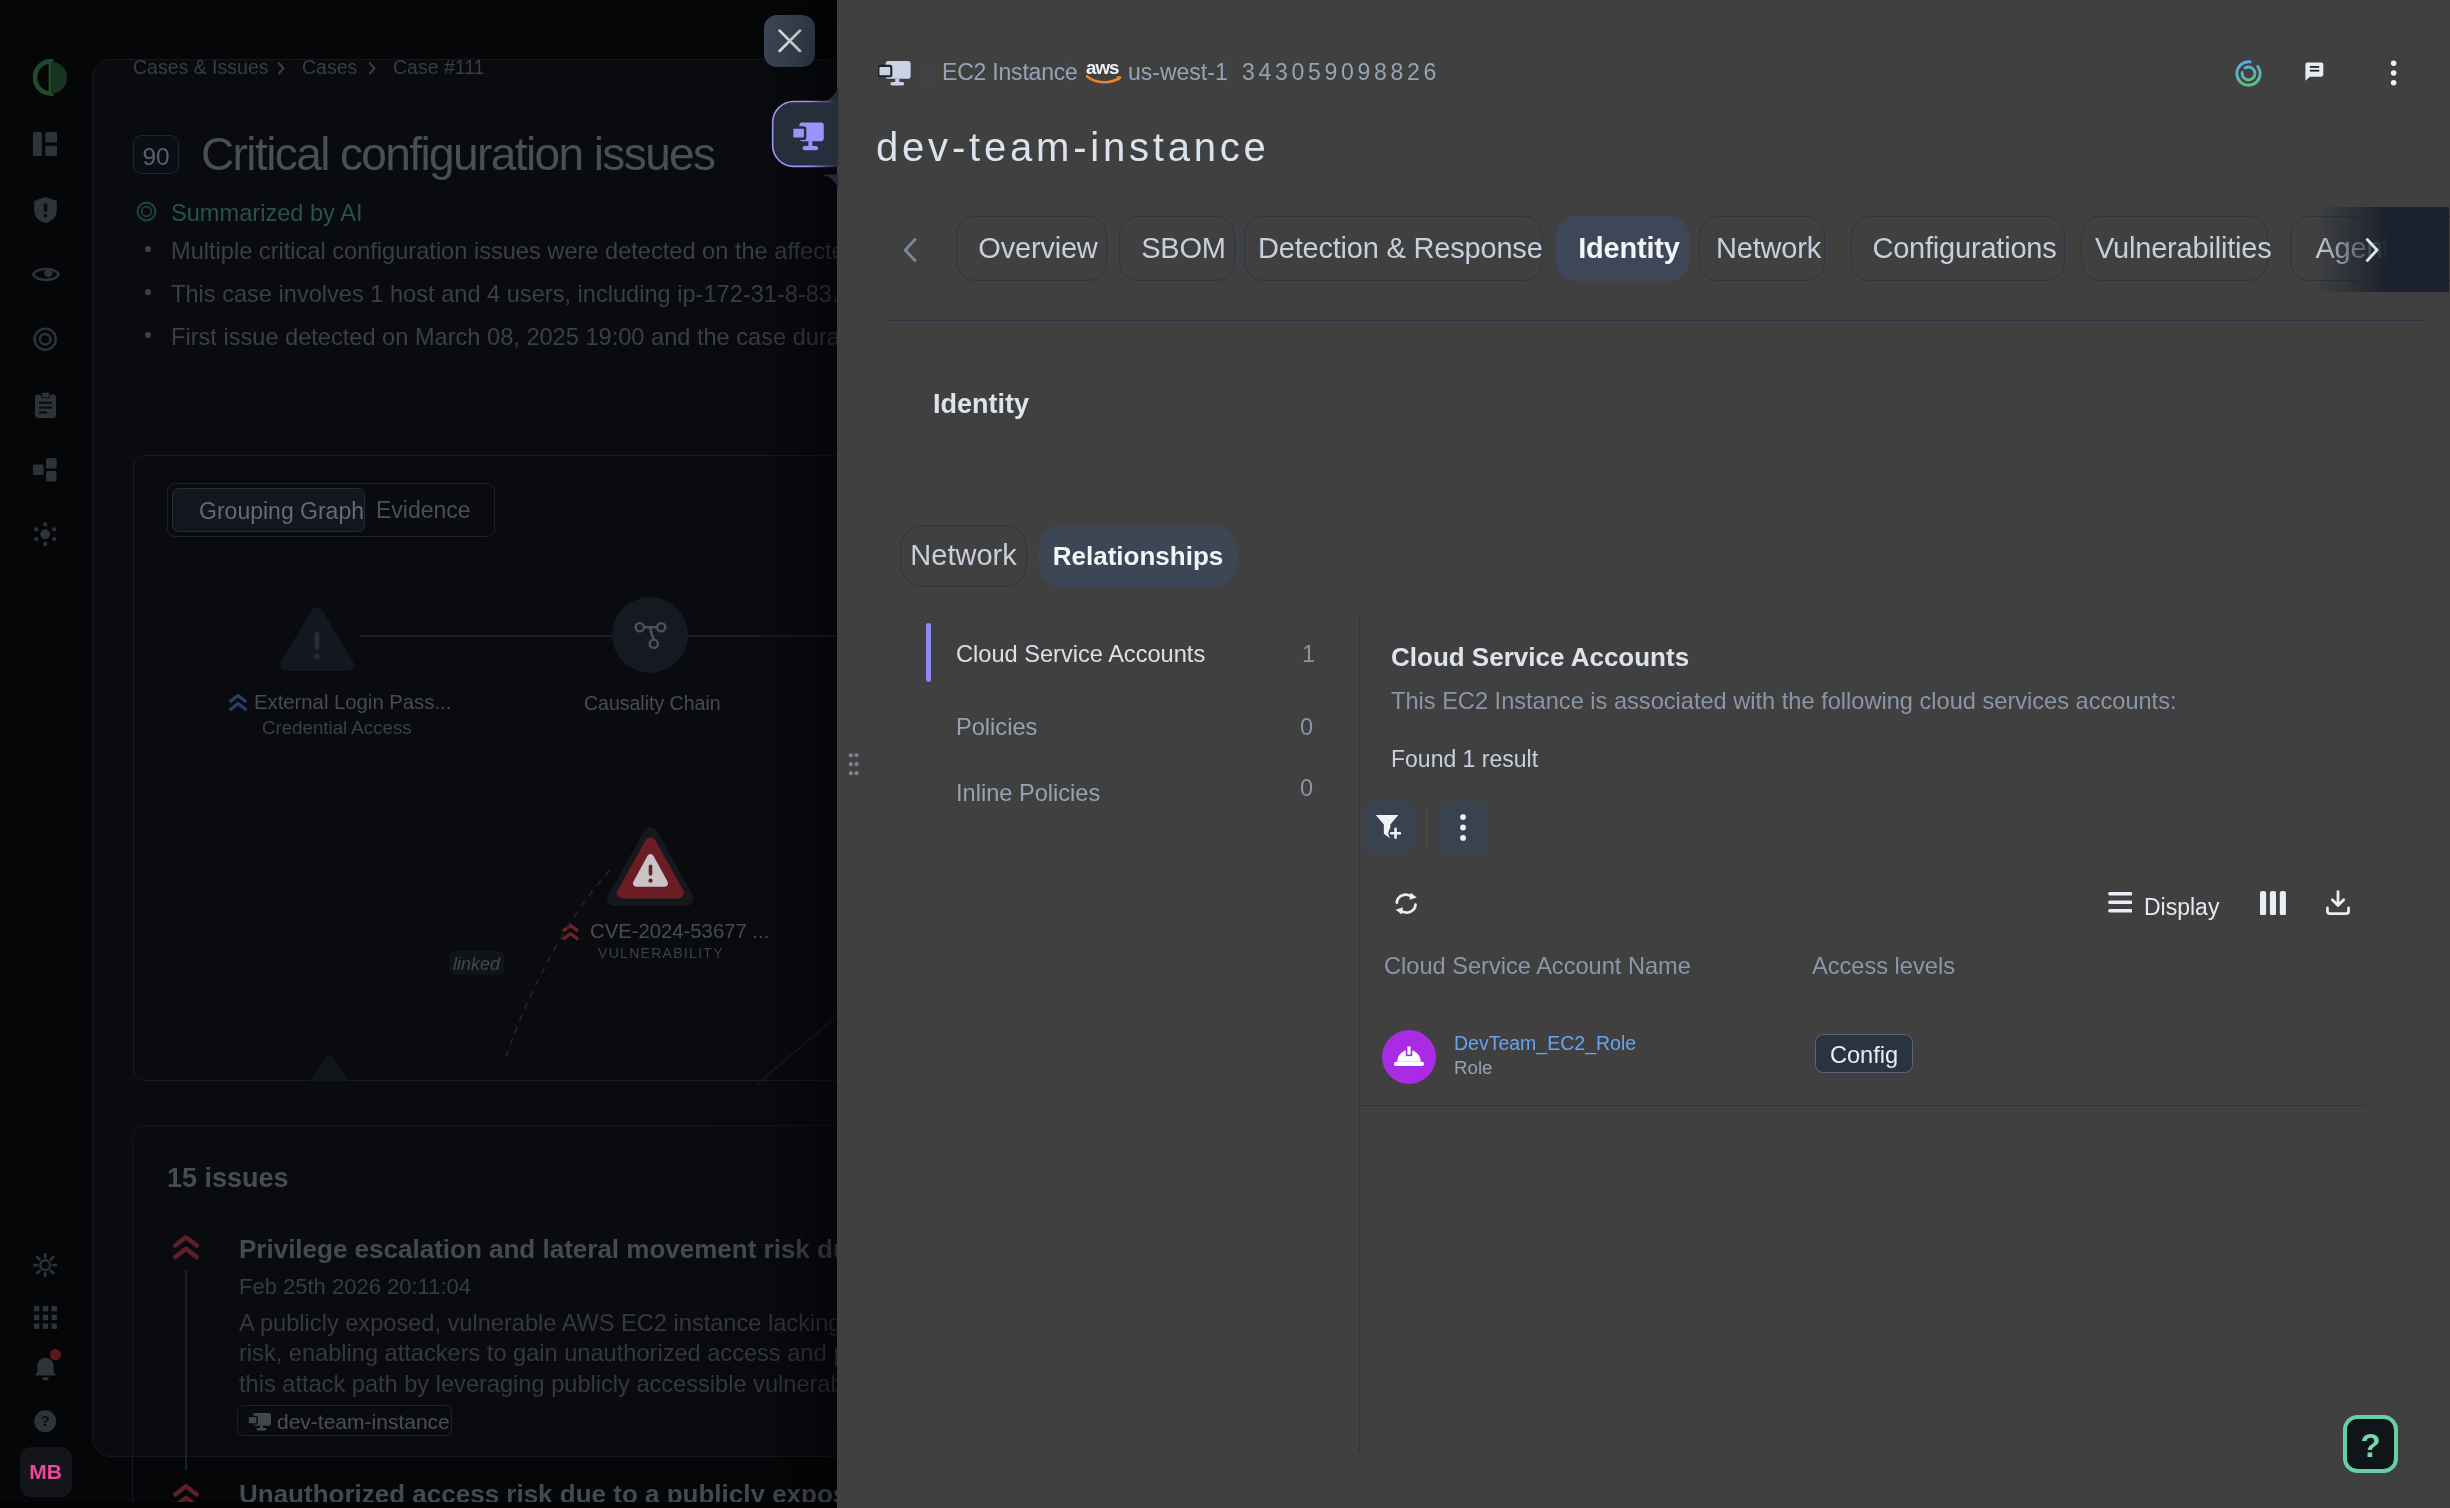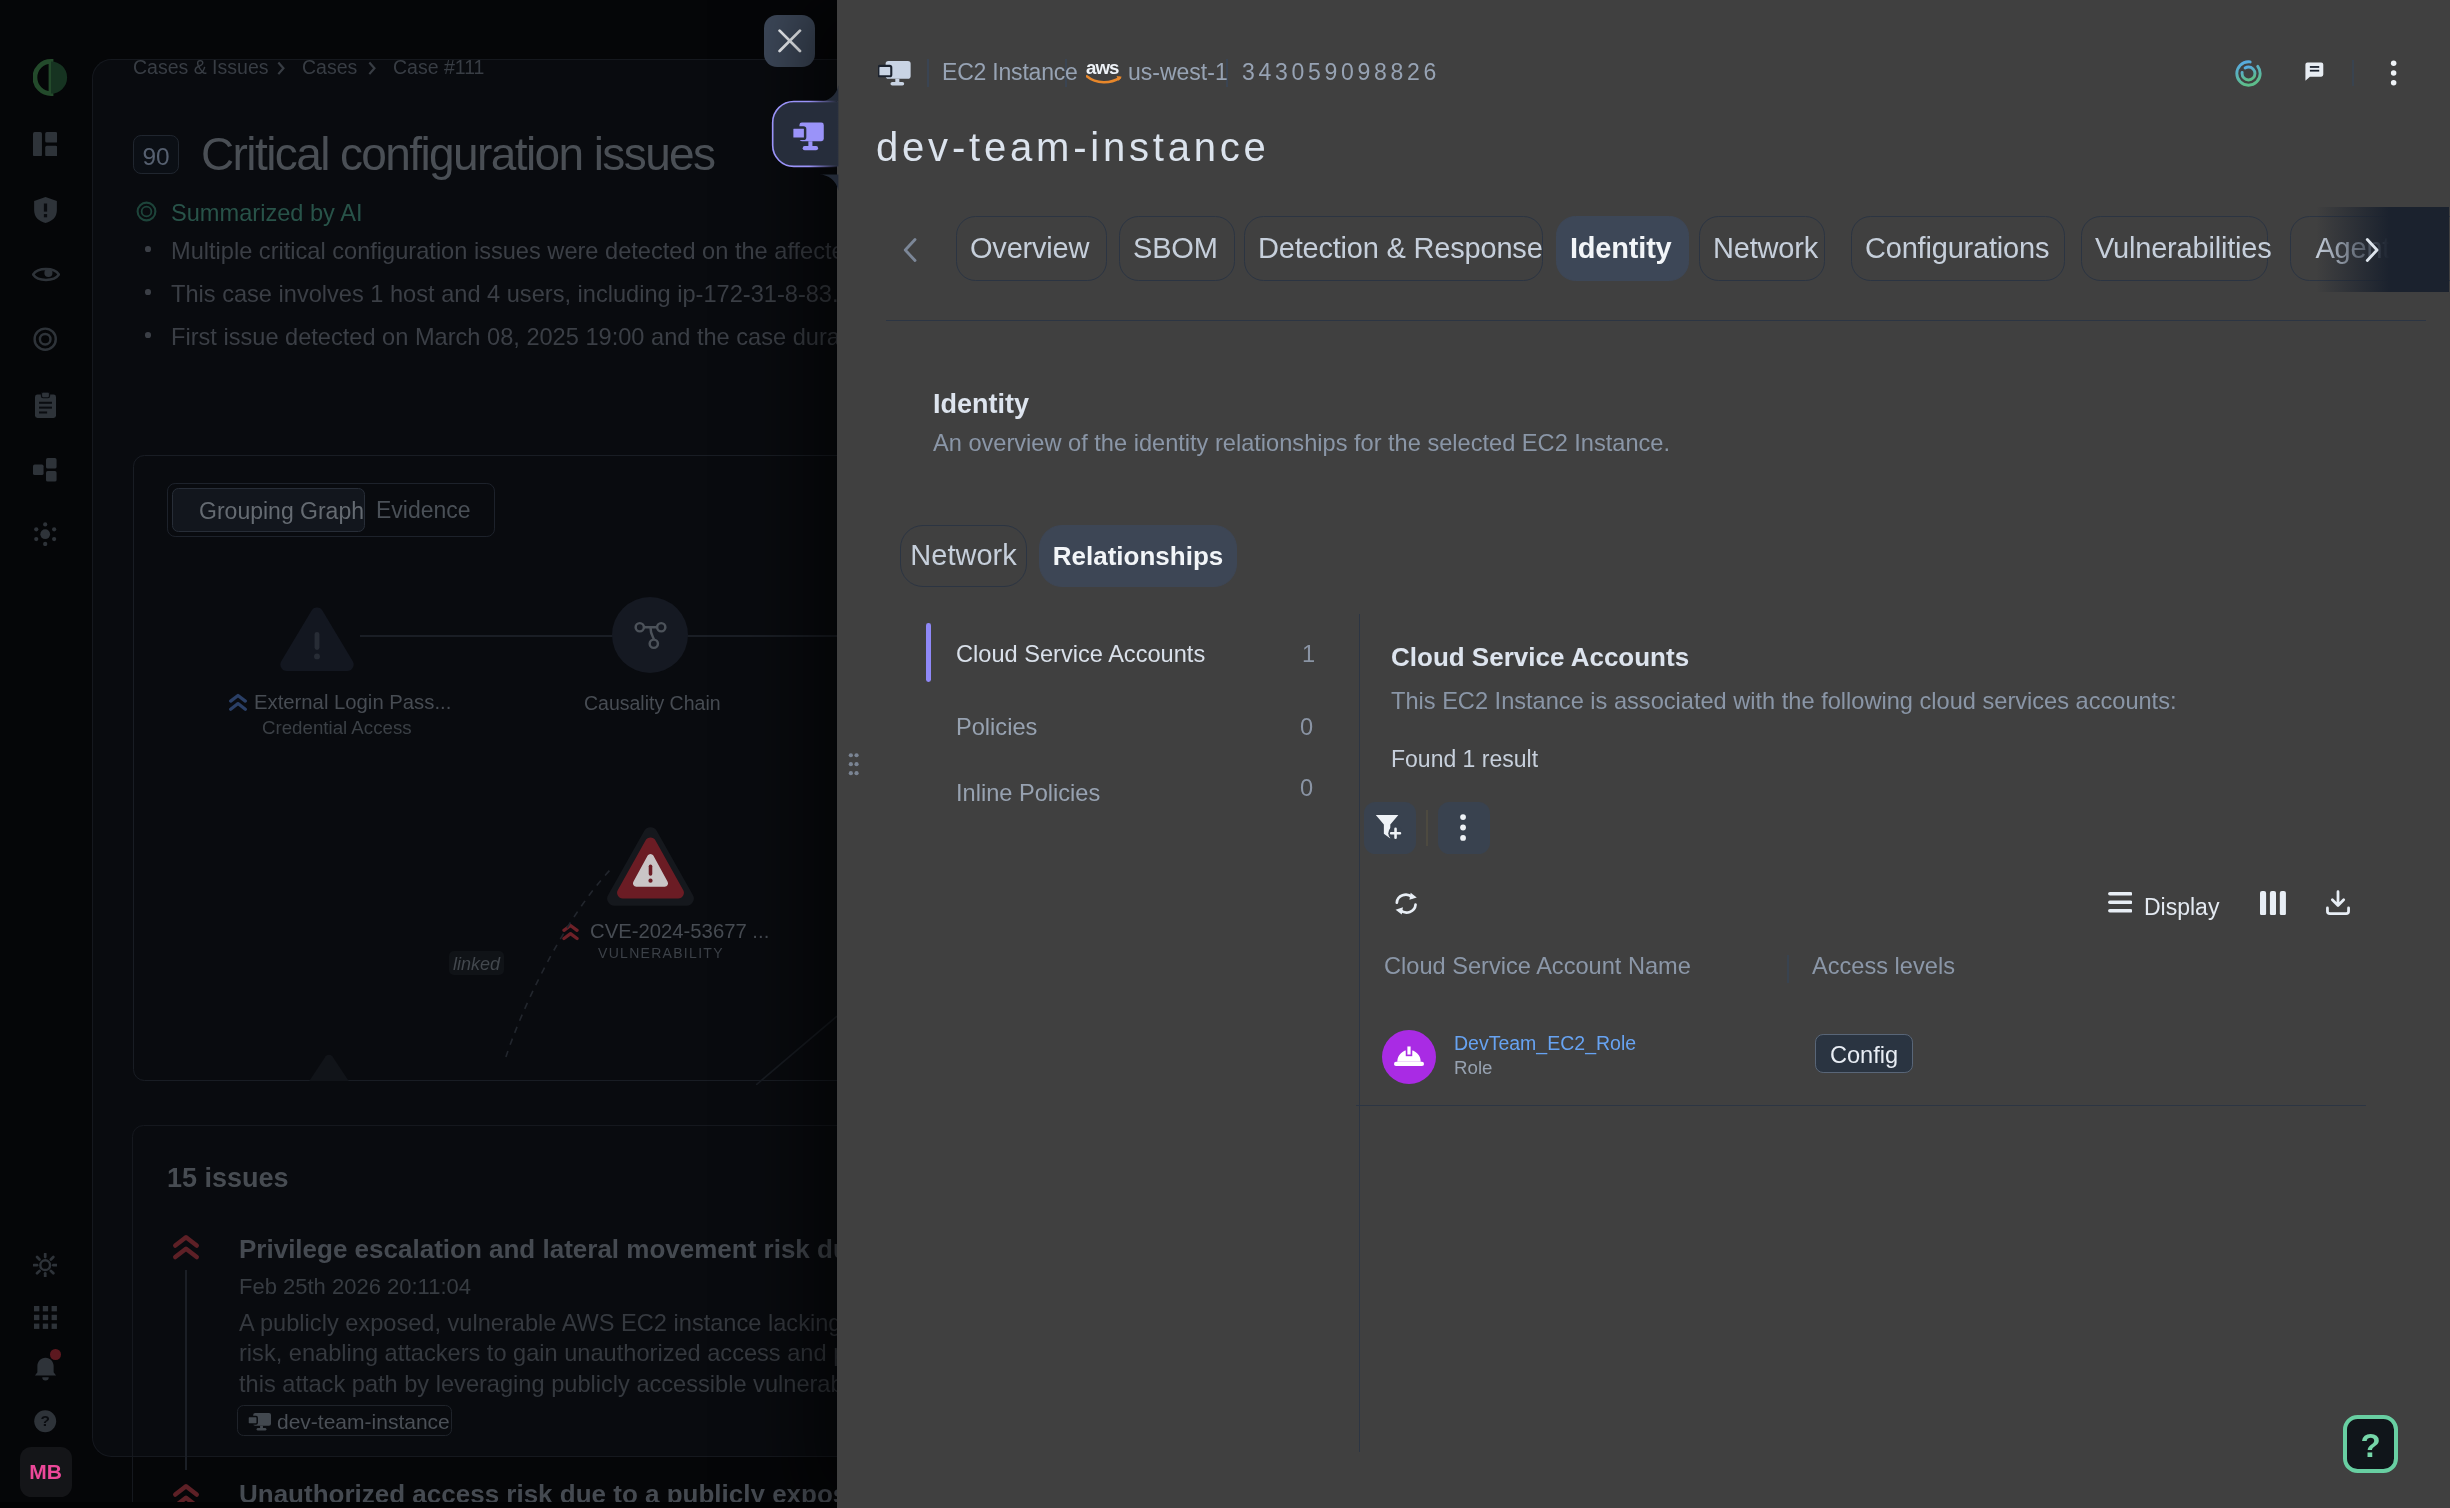--- a/index.html
+++ b/index.html
@@ -7,21 +7,21 @@
 body { font-family:"Liberation Sans", sans-serif; position:relative; }
 .abs { position:absolute; }
 
 
 #page { left:0; top:0; width:837px; height:1509px; background:#050608; overflow:hidden; }
 #content-card { left:92px; top:59px; width:745px; height:1398px; background:#090b0f; border:0.8px solid #15181e; border-radius:19.5px 0 0 19.5px; border-right:none; }
 
 
 #panel { overflow:hidden; left:837px; top:0; width:1613px; height:1509px; background:#404040; box-shadow:-33px 0 65px rgba(0,0,0,0.55); }
 
-.pill { position:absolute; white-space:nowrap; height:65px; border:1.6px solid #2b3442; border-radius:19.5px; color:#c6cfdb; font-size:29px; line-height:62px; text-align:left; letter-spacing:-0.2px;padding-left:13px; }
+.pill { position:absolute; white-space:nowrap; height:65px; border:1.6px solid #2b3442; border-radius:19.5px; color:#c6cfdb; font-size:29px; line-height:62px; text-align:center; letter-spacing:-0.2px;padding-left:13px; }
 .pill.active { background:#3d4757; border-color:#3d4757; color:#f2f5f8; font-weight:bold; }
 
 .seg { position:absolute; height:62px; border:1.6px solid #2b3442; border-radius:23px; color:#c6cfdb; font-size:29px; line-height:59px; text-align:center; }
 .seg.active { background:#3d4655; border-color:#3d4655; color:#f2f5f8; font-weight:bold; font-size:26px; line-height:60px; }
 </style>
 </head>
 <body>
 
 <div id="page" class="abs">
   <div id="content-card" class="abs"></div>
@@ -306,21 +306,20 @@
   <div class="pill" style="left:1014px;top:216px;width:214px;">Configurations</div>
   <div class="pill" style="left:1244px;top:216px;width:187px;">Vulnerabilities</div>
   <div class="pill" style="left:1453px;top:216px;width:203px;text-align:left;padding-left:24.4px;">Agents</div>
   <div class="abs" style="left:1479px;top:207px;width:133px;height:85px;background:linear-gradient(to right, rgba(27,34,46,0), #1b222e 55%);"></div>
   <svg class="abs" style="left:1527px;top:237px;" width="16.3" height="26" viewBox="0 0 20 32">
       <path d="M4 3 L16 16 L4 29" stroke="#dde4ec" stroke-width="3.5" fill="none" stroke-linecap="round" stroke-linejoin="round"></path>
     </svg>
   <div class="abs" style="left:49px;top:320px;width:1540px;height:0.8px;background:#2c3543;"></div>
 
   <div class="abs" style="left:96px;top:389px;font-size:27px;font-weight:bold;color:#dde4ee;">Identity</div>
-  <div class="abs" style="left:96px;top:430px;font-size:23.6px;color:#8a96a7;">An overview of the identity relationships for the selected EC2 Instance.</div>
 
   <div class="seg" style="left:63px;top:525px;width:127px;">Network</div>
   <div class="seg active" style="left:202px;top:525px;width:198px;">Relationships</div>
 
   <div class="abs" style="left:89px;top:623px;width:4.9px;height:59px;background:#8f88f7;border-radius:2.4px;"></div>
   <div class="abs" style="left:119px;top:641px;font-size:23.6px;color:#d9e0ea;">Cloud Service Accounts</div>
   <div class="abs" style="left:465px;top:641px;font-size:23.6px;color:#8a94a4;">1</div>
   <div class="abs" style="left:119px;top:714px;font-size:23.6px;color:#97a2b1;">Policies</div>
   <div class="abs" style="left:463px;top:714px;font-size:23.6px;color:#8a94a4;">0</div>
   <div class="abs" style="left:119px;top:780px;font-size:23.6px;color:#97a2b1;">Inline Policies</div>

